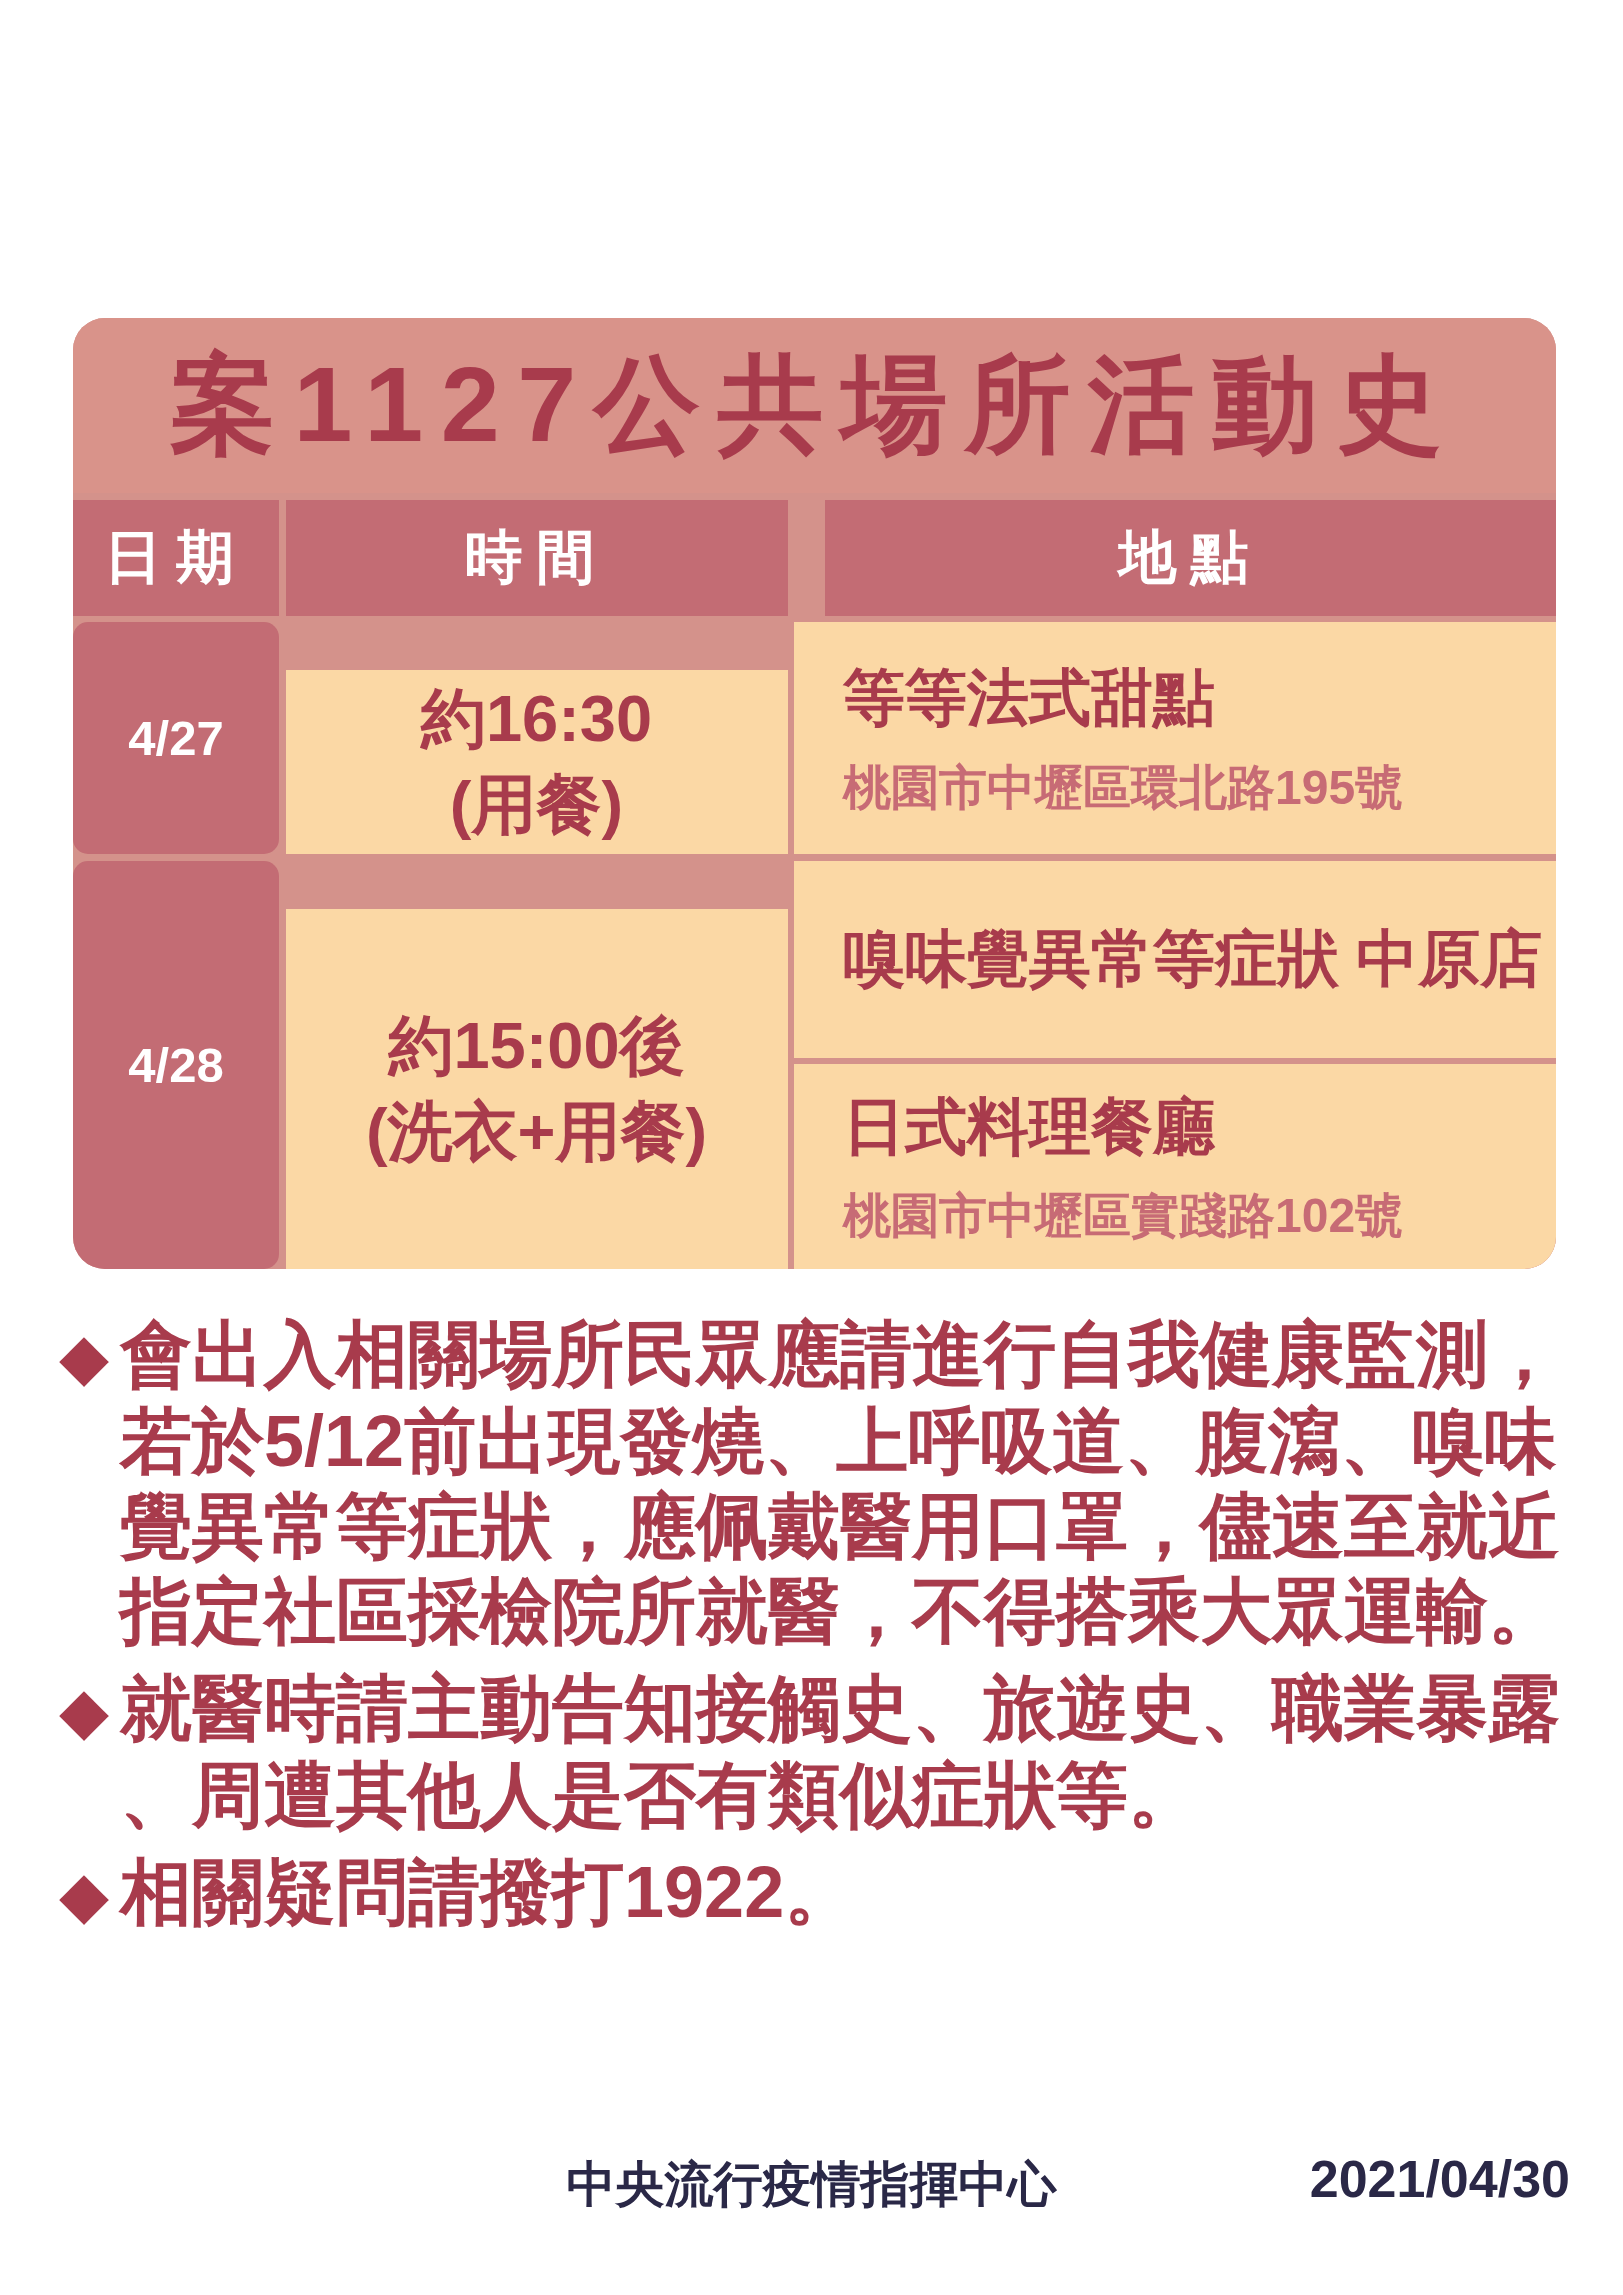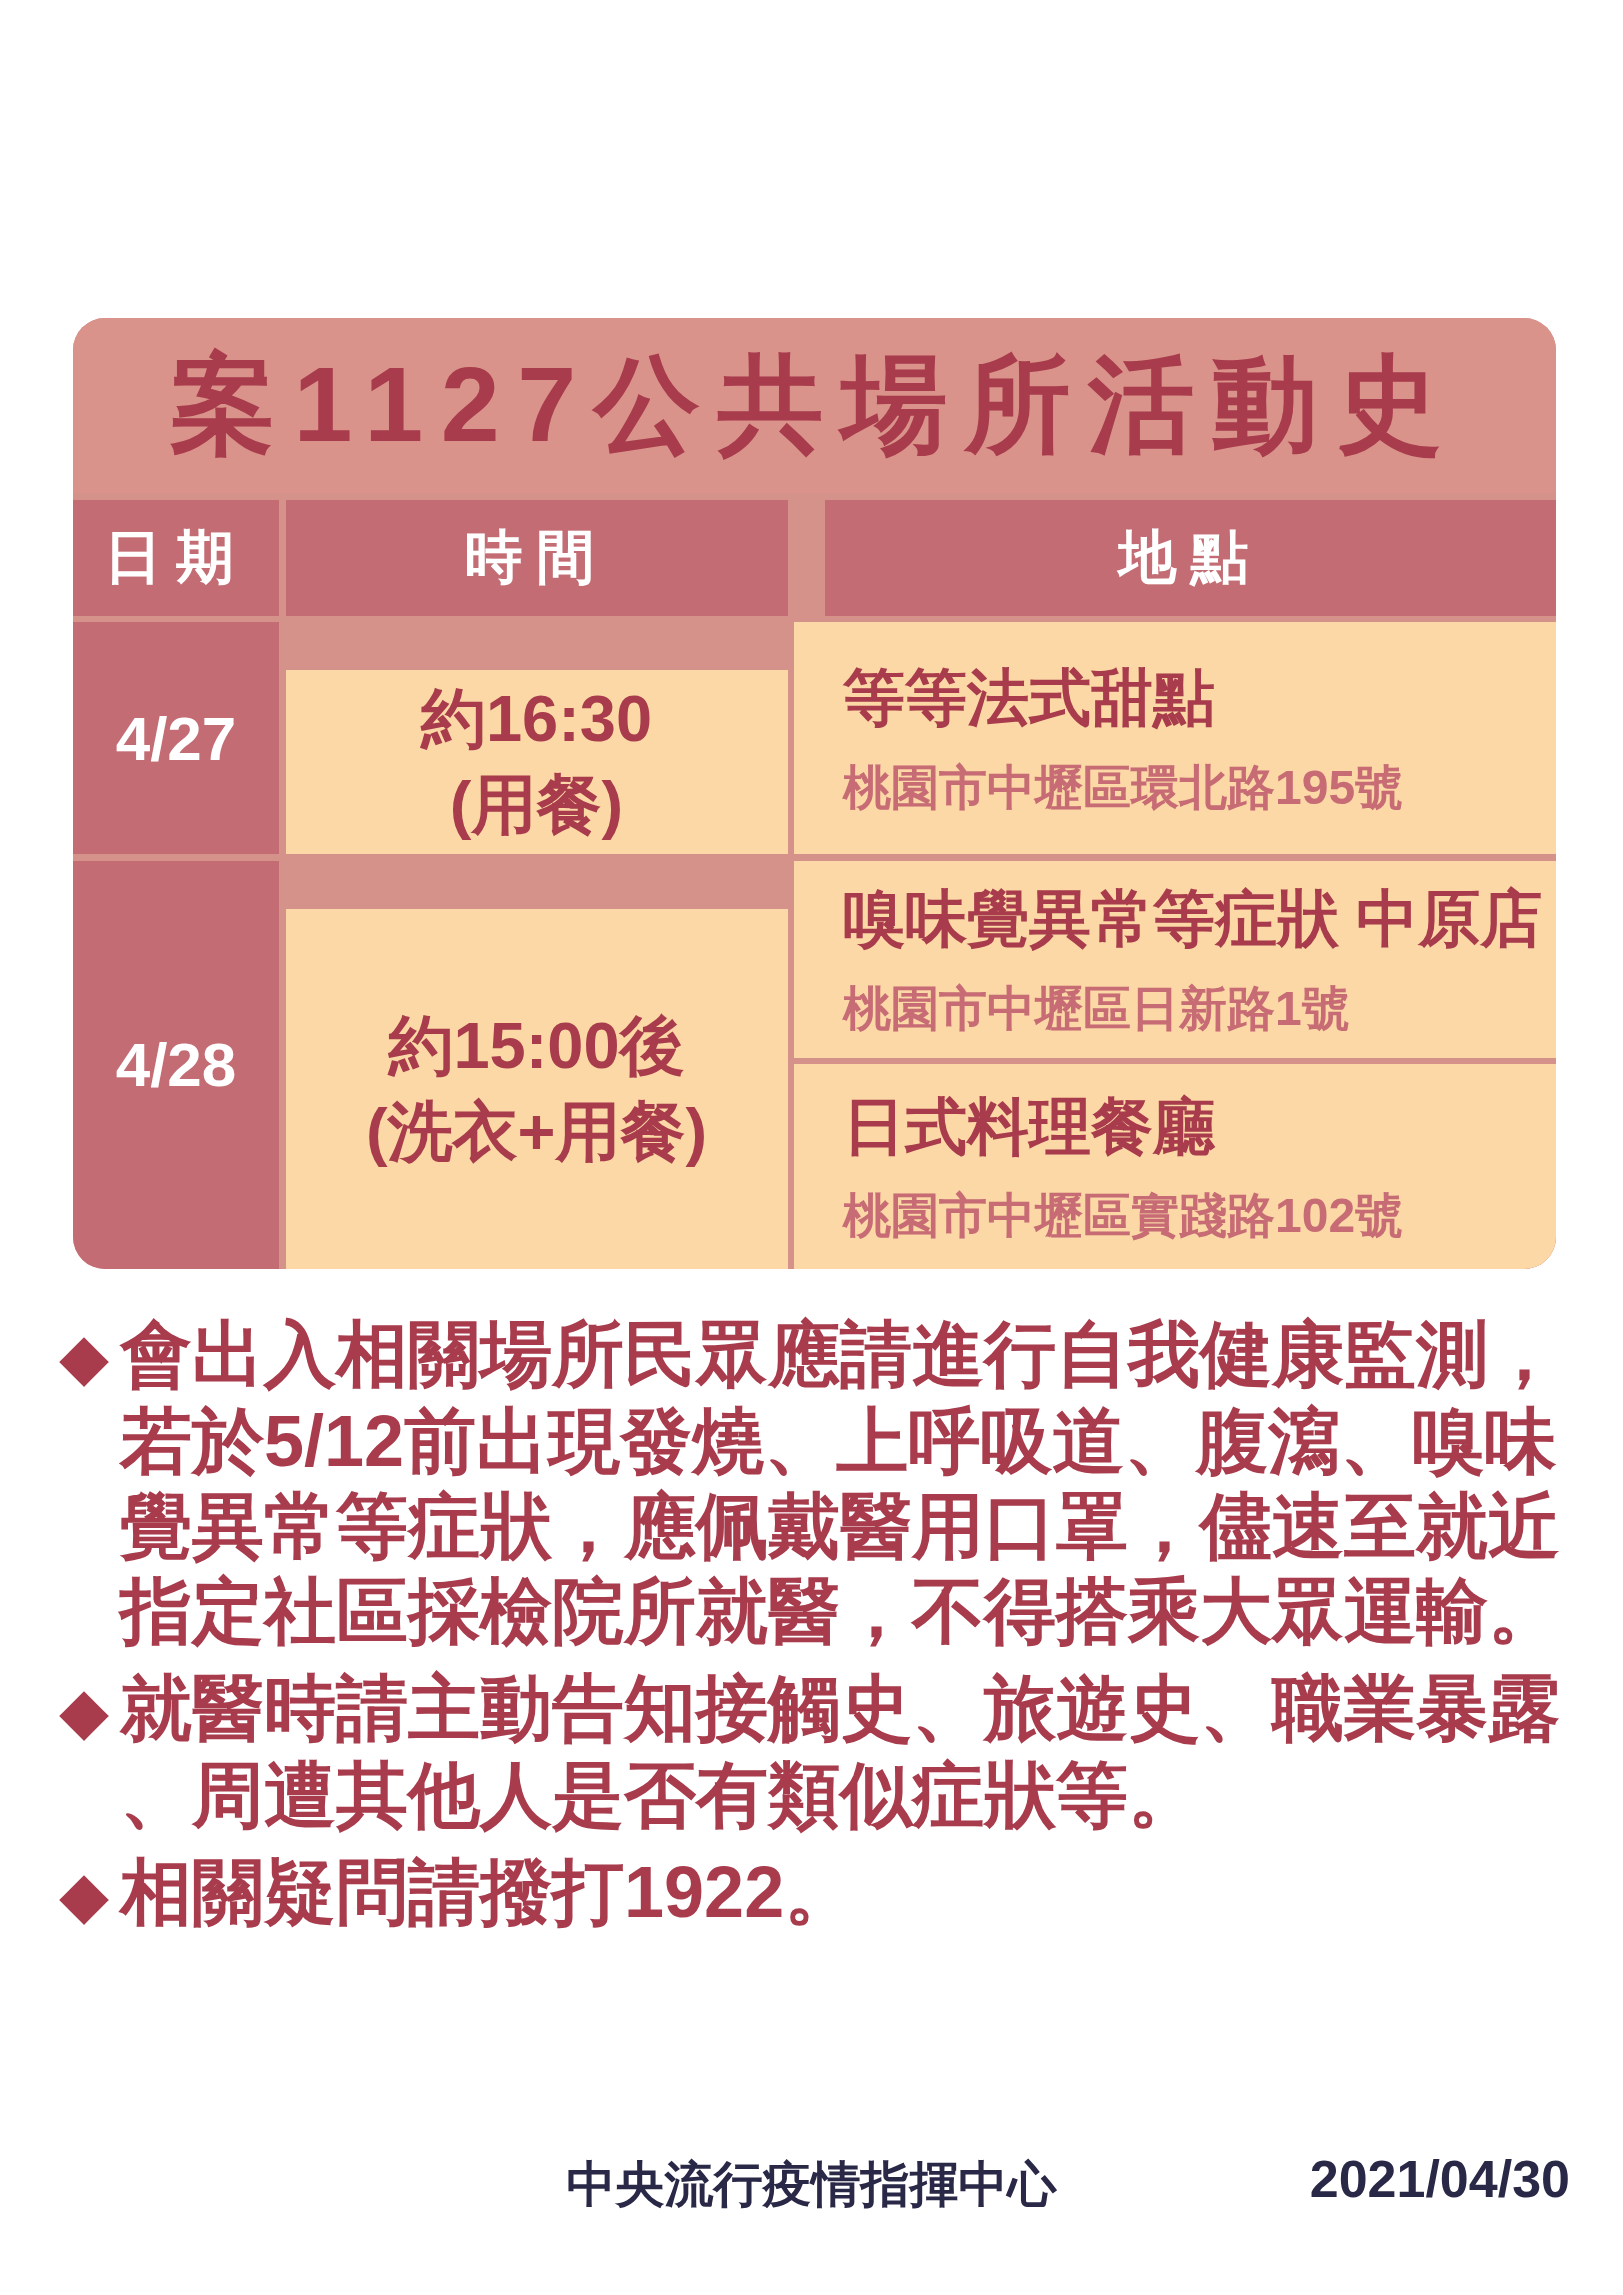--- a/index.html
+++ b/index.html
@@ -41,21 +41,21 @@
     font-size: 58px; font-weight: bold; letter-spacing: 14px;
   }
   .th-date { grid-column: 1; grid-row: 2; }
   .th-time { grid-column: 2; grid-row: 2; }
   .th-loc  { grid-column: 3; grid-row: 2; margin-left: 31px; }
 
   .date-cell {
     background: var(--table-header-bg, #C36C74);
     color: #ffffff;
     display: flex; align-items: center; justify-content: center;
-    font-size: 62px; font-weight: bold;
+    font-size: 49px; font-weight: bold; border-radius: 15px;
   }
   .time-cell {
     background: var(--cell-bg, #FBD8A5);
     color: var(--text-dark-red, #A83B4C);
     display: flex; flex-direction: column; align-items: center; justify-content: center;
     font-size: 65px; font-weight: bold; line-height: 1.32;
     text-align: center;
   }
   .loc-cell {
     background: var(--cell-bg, #FBD8A5);
@@ -128,21 +128,20 @@
     </div>
 
     <div class="date-cell r2 c1">4/28</div>
     <div class="time-cell r2 c2">
       <span>約15:00後</span>
       <span>(洗衣+用餐)</span>
     </div>
     <div class="loc-group">
       <div class="loc-cell">
         <div class="venue-name">嗅味覺異常等症狀 中原店</div>
-        <div class="venue-address">桃園市中壢區日新路1號</div>
       </div>
       <div class="loc-cell">
         <div class="venue-name">日式料理餐廳</div>
         <div class="venue-address">桃園市中壢區實踐路102號</div>
       </div>
     </div>
 
   </div>
 
   <div class="notes">

